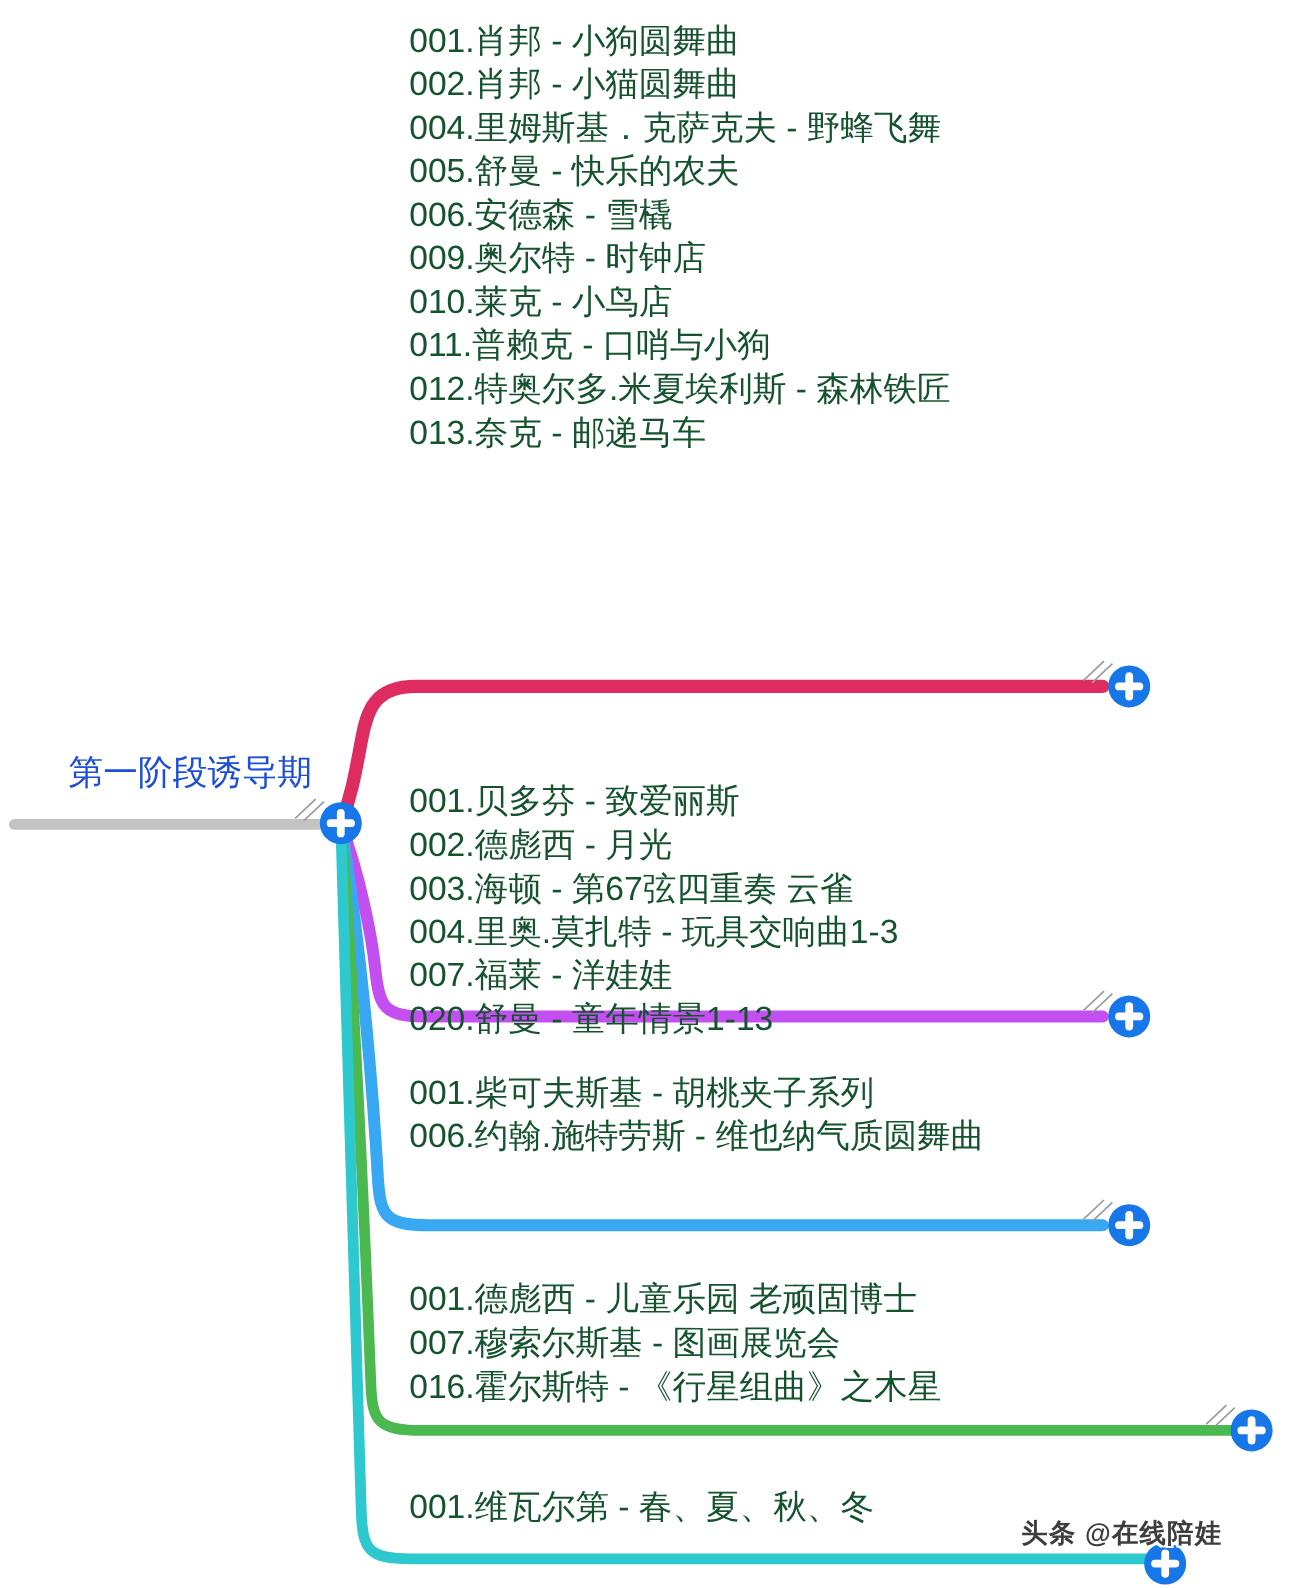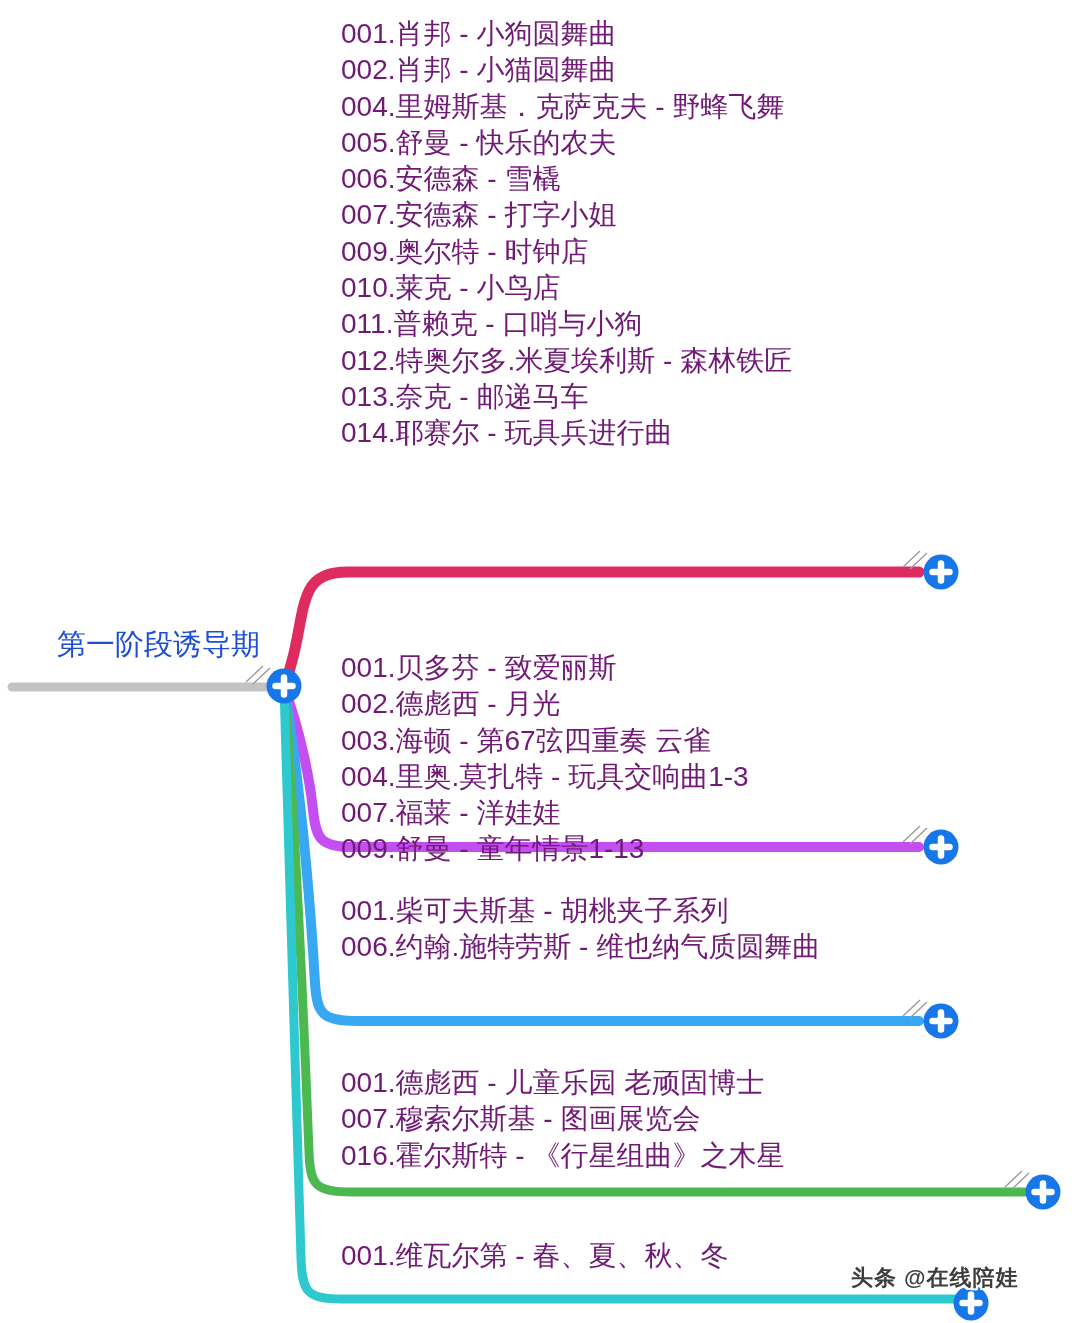--- a/index.html
+++ b/index.html
@@ -13,21 +13,21 @@
   }
   svg.links {
     position: absolute;
     left: 0; top: 0;
     z-index: 1;
   }
   .branch-path { fill: none; stroke-linecap: round; }
   .topic {
     position: absolute;
     left: 341px;
-    color: #701a75;
+    color: #14532d;
     font-size: 28px;
     line-height: 36.3px;
     white-space: nowrap;
     z-index: 2;
   }
   .topic .line { cursor: default; }
   .root-label {
     position: absolute;
     left: 57px;
     top: 628px;
@@ -100,36 +100,34 @@
   </svg>
 
   <div class="root-label">第一阶段诱导期</div>
 
   <div class="topic" style="top:16px">
       <div class="line">001.肖邦 - 小狗圆舞曲</div>
       <div class="line">002.肖邦 - 小猫圆舞曲</div>
       <div class="line">004.里姆斯基．克萨克夫 - 野蜂飞舞</div>
       <div class="line">005.舒曼 - 快乐的农夫</div>
       <div class="line">006.安德森 - 雪橇</div>
-      <div class="line">007.安德森 - 打字小姐</div>
       <div class="line">009.奥尔特 - 时钟店</div>
       <div class="line">010.莱克 - 小鸟店</div>
       <div class="line">011.普赖克 - 口哨与小狗</div>
       <div class="line">012.特奥尔多.米夏埃利斯 - 森林铁匠</div>
       <div class="line">013.奈克 - 邮递马车</div>
-      <div class="line">014.耶赛尔 - 玩具兵进行曲</div>
     </div>
 
   <div class="topic" style="top:650px">
       <div class="line">001.贝多芬 - 致爱丽斯</div>
       <div class="line">002.德彪西 - 月光</div>
       <div class="line">003.海顿 - 第67弦四重奏 云雀</div>
       <div class="line">004.里奥.莫扎特 - 玩具交响曲1-3</div>
       <div class="line">007.福莱 - 洋娃娃</div>
-      <div class="line">009.舒曼 - 童年情景1-13</div>
+      <div class="line">020.舒曼 - 童年情景1-13</div>
     </div>
 
   <div class="topic" style="top:893px">
       <div class="line">001.柴可夫斯基 - 胡桃夹子系列</div>
       <div class="line">006.约翰.施特劳斯 - 维也纳气质圆舞曲</div>
     </div>
 
   <div class="topic" style="top:1065px">
       <div class="line">001.德彪西 - 儿童乐园 老顽固博士</div>
       <div class="line">007.穆索尔斯基 - 图画展览会</div>

